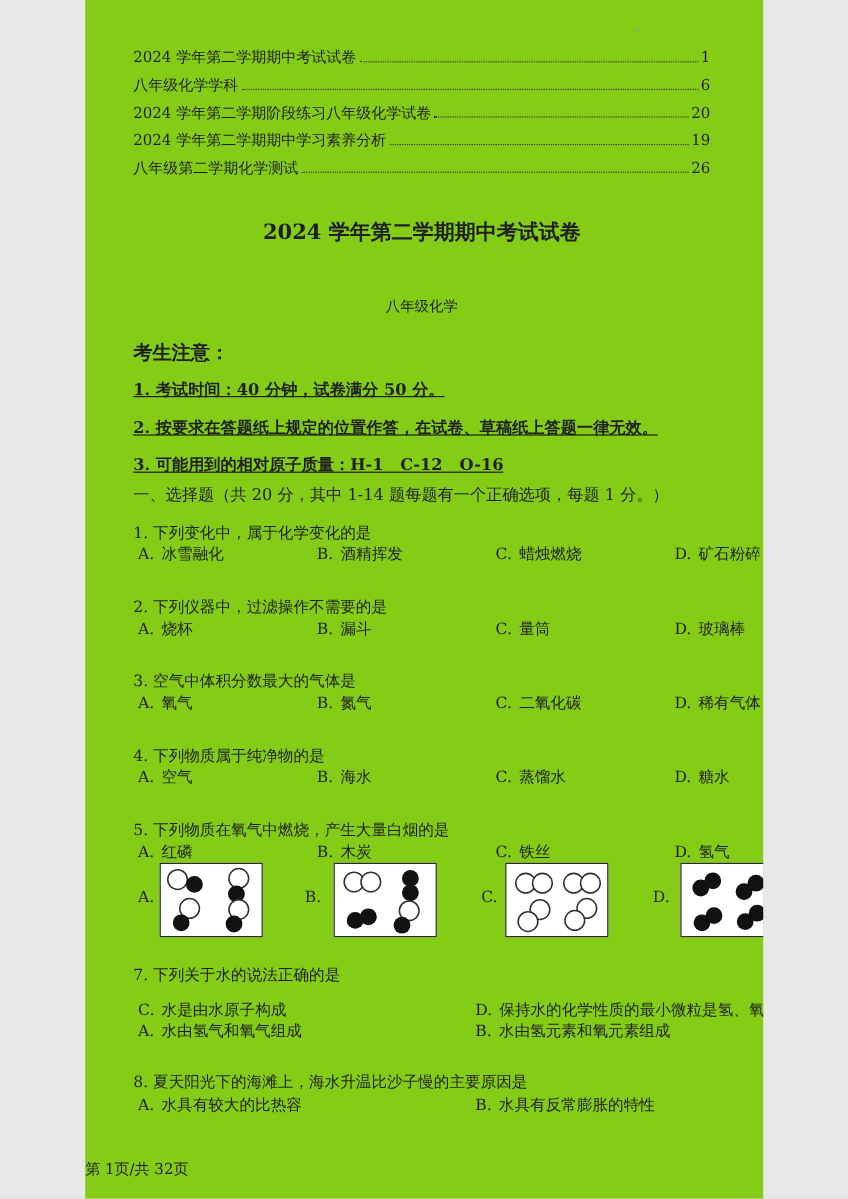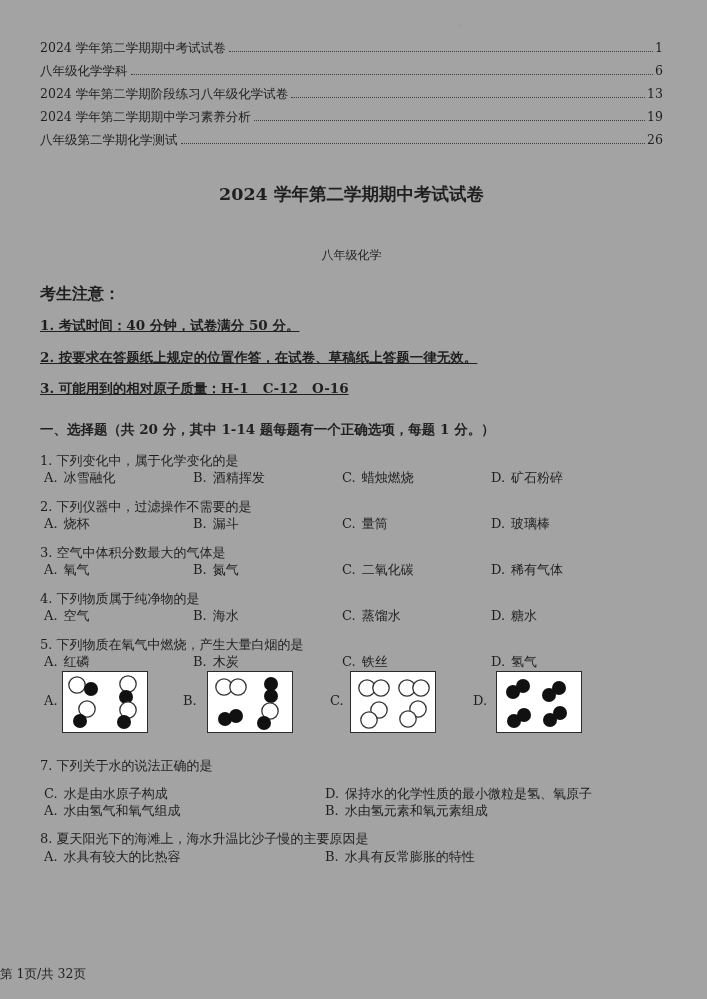--- a/index.html
+++ b/index.html
@@ -1,44 +1,44 @@
 <!DOCTYPE html>
 <html><head>
 <meta charset="utf-8">
 <style>
   html,body { margin:0; padding:0; background:#e8e8e8; }
   .page {
     position:relative;
-    width:707px; height:999px;
+    width:565px; height:999px;
     margin:0 auto;
-    background:#a3a3a3;
+    background:#84cc16;
     font-family:"DejaVu Serif","Liberation Serif",serif;
     color:#1f1f1f;
     overflow:hidden;
   }
   .content { padding:36px 44px 0 40px; }
 
   
   .toc { font-size:12.5px; }
   .toc-row { display:flex; align-items:baseline; line-height:23px; }
   .toc-label { white-space:nowrap; }
   .toc-dots { flex:1; border-bottom:1.6px dotted #3c3c3c; margin:0 2px 3px 3px; min-width:10px; }
   .toc-page { white-space:nowrap; }
 
   
   .exam-title { margin-top:33px; text-align:center; font-weight:bold; font-size:17.5px; line-height:21px; }
   .exam-subtitle { margin-top:40px; text-align:center; font-weight:normal; font-size:12px; line-height:20px; }
 
   
   .notice-heading { margin-top:21px; font-weight:bold; font-size:16px; line-height:16px; }
   .notice-item { margin-top:15px; font-weight:bold; font-size:13.5px; line-height:16.5px; white-space:pre-wrap;text-decoration:underline; }
-  .section-heading { margin-top:24px; font-weight:bold; font-size:13.5px; line-height:17px; }
-
-  
-  .q-text { margin-top:13px; font-size:13px; line-height:16.5px; }
+  .section-heading { margin-top:8px; font-weight:normal; font-size:13.5px; line-height:17px; }
+
+  
+  .q-text { margin-top:29px; font-size:13px; line-height:16.5px; }
   .q-first { margin-top:15px; }
   .opts { position:relative; height:16.5px; font-size:13px; }
   .opt { position:absolute; top:0; white-space:nowrap; }
   .opt .opt-label { margin-right:6px; }
   .p0 { left:4px; } .p1 { left:153px; } .p2 { left:302px; } .p3 { left:451px; }
   .w0 { left:4px; } .w1 { left:285px; }
   .opts-row2 { margin-top:11px; }
 
   
   .diagram-row { position:relative; height:62px; margin-top:1px; }
@@ -73,21 +73,21 @@
         <span class="toc-page">1</span>
       </div>
       <div class="toc-row">
         <span class="toc-label">八年级化学学科</span>
         <span class="toc-dots"></span>
         <span class="toc-page">6</span>
       </div>
       <div class="toc-row">
         <span class="toc-label">2024 学年第二学期阶段练习八年级化学试卷</span>
         <span class="toc-dots"></span>
-        <span class="toc-page">13</span>
+        <span class="toc-page">20</span>
       </div>
       <div class="toc-row">
         <span class="toc-label">2024 学年第二学期期中学习素养分析</span>
         <span class="toc-dots"></span>
         <span class="toc-page">19</span>
       </div>
       <div class="toc-row">
         <span class="toc-label">八年级第二学期化学测试</span>
         <span class="toc-dots"></span>
         <span class="toc-page">26</span>

